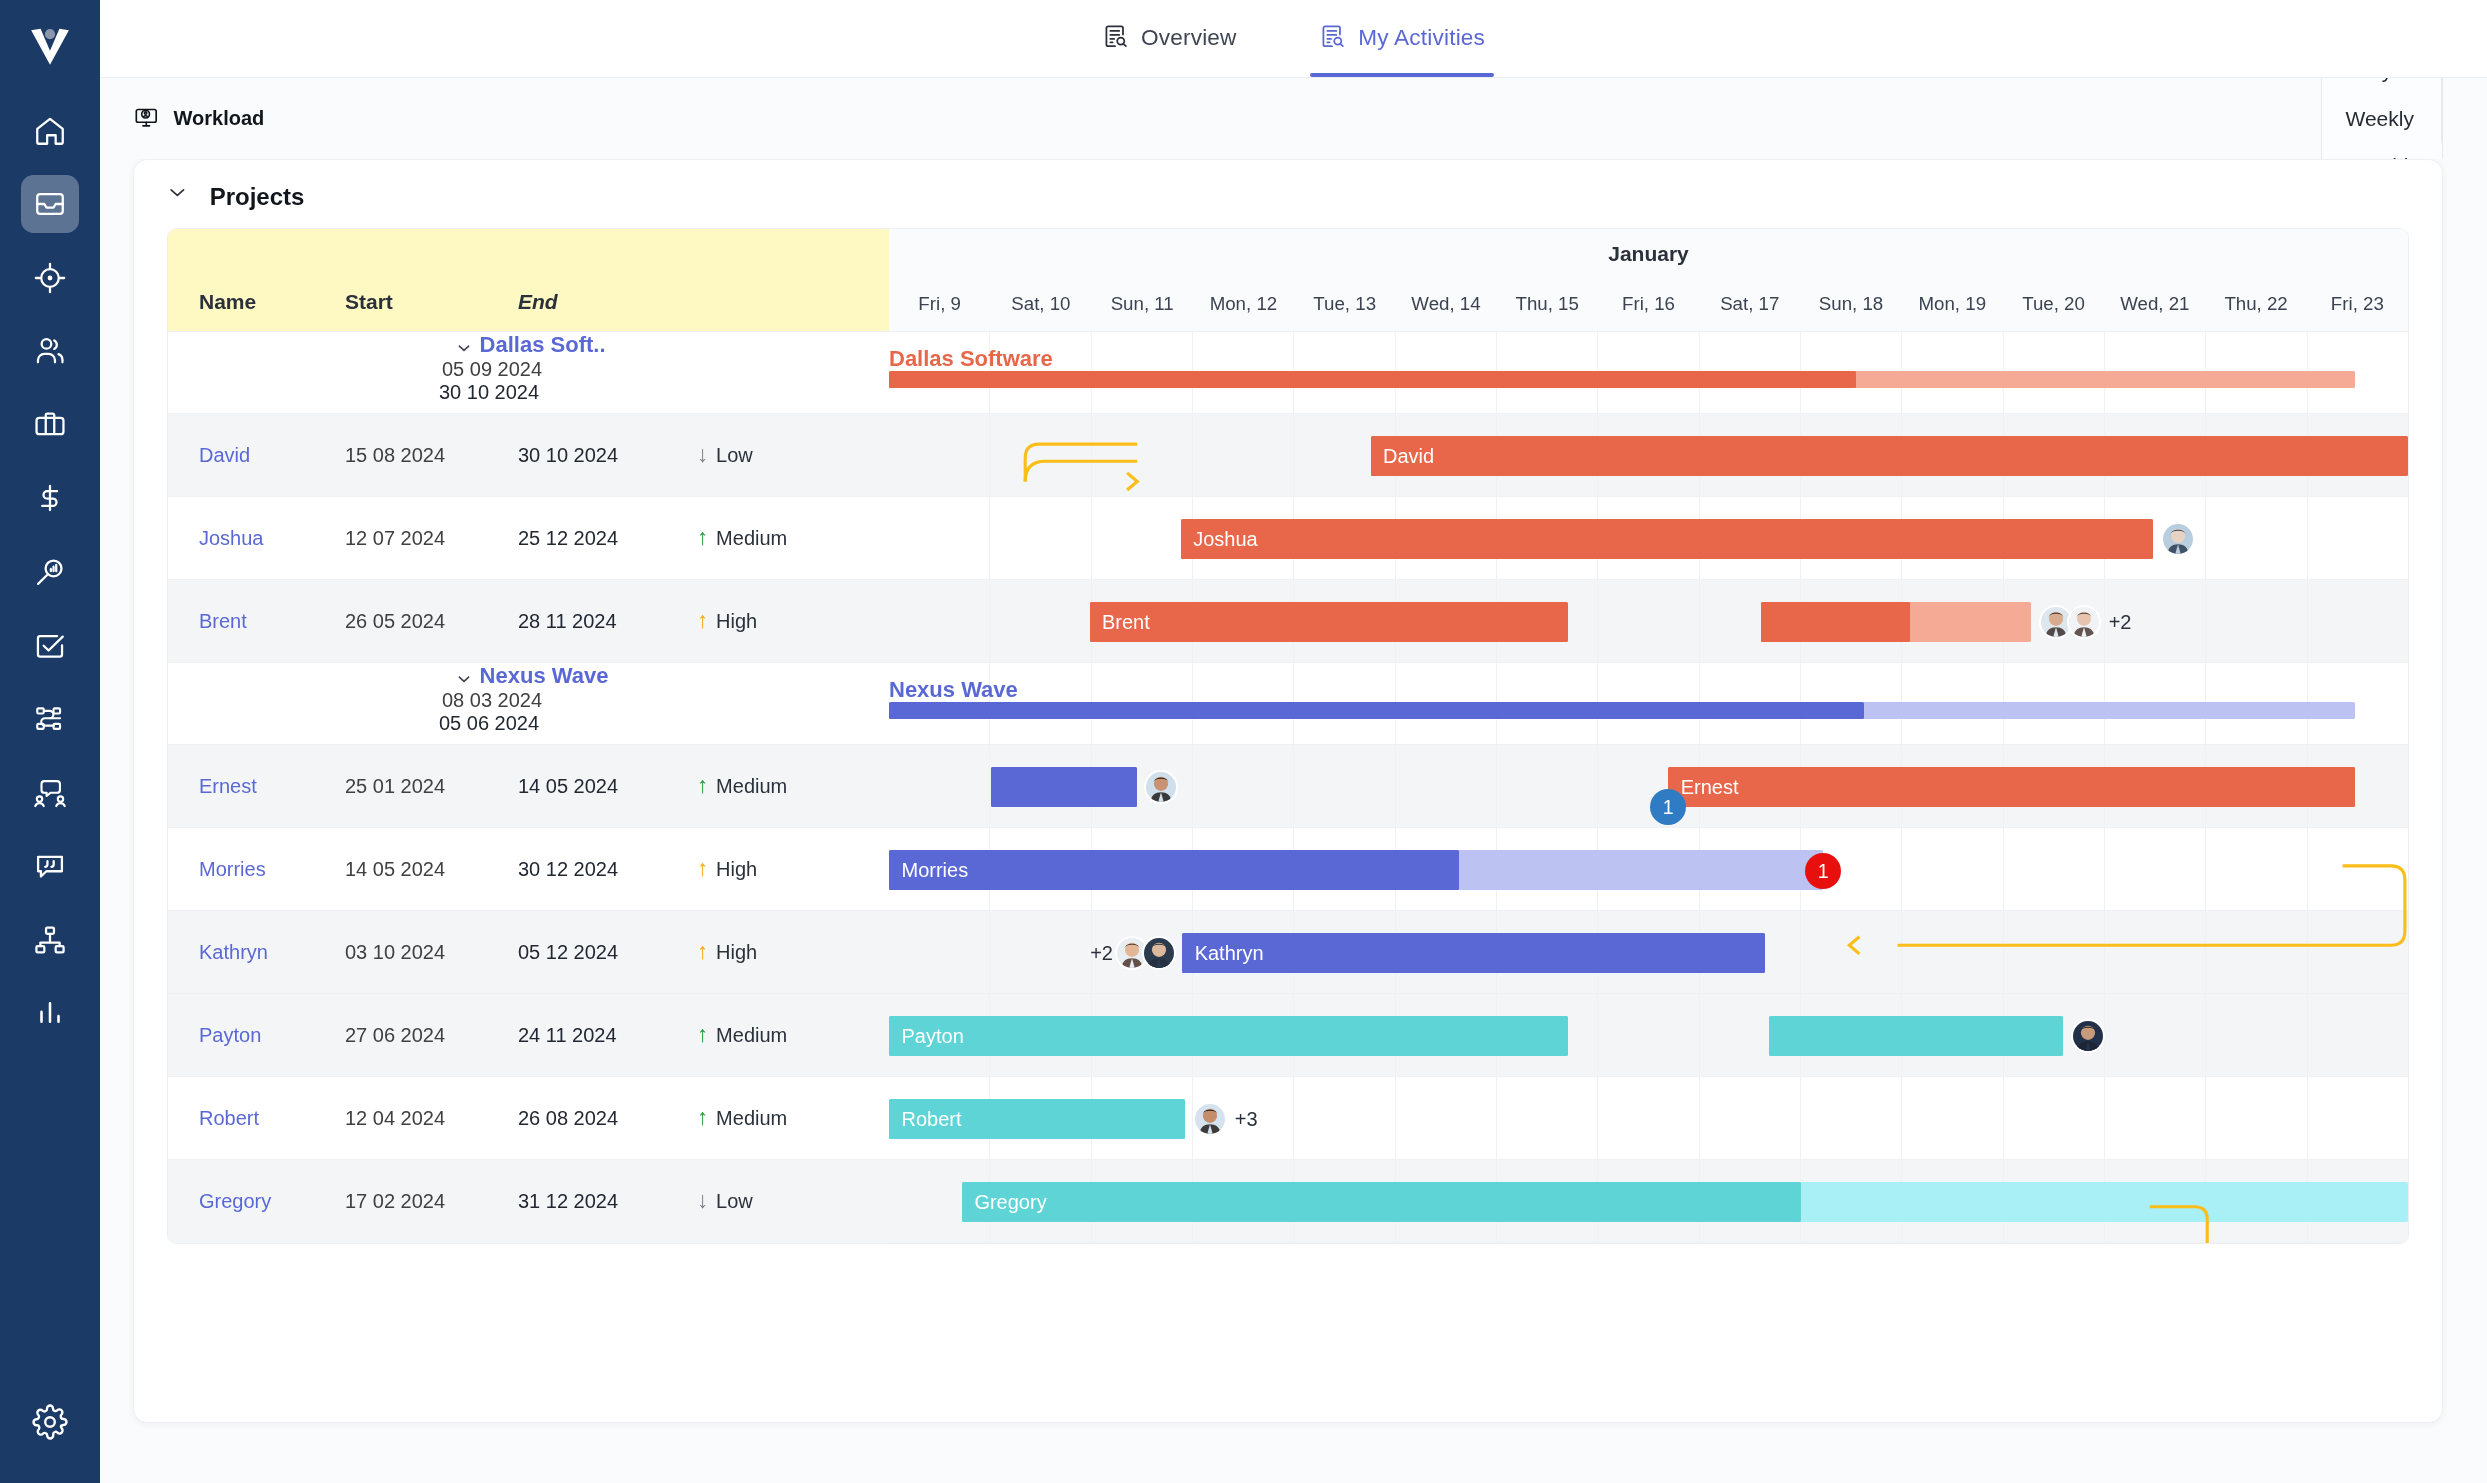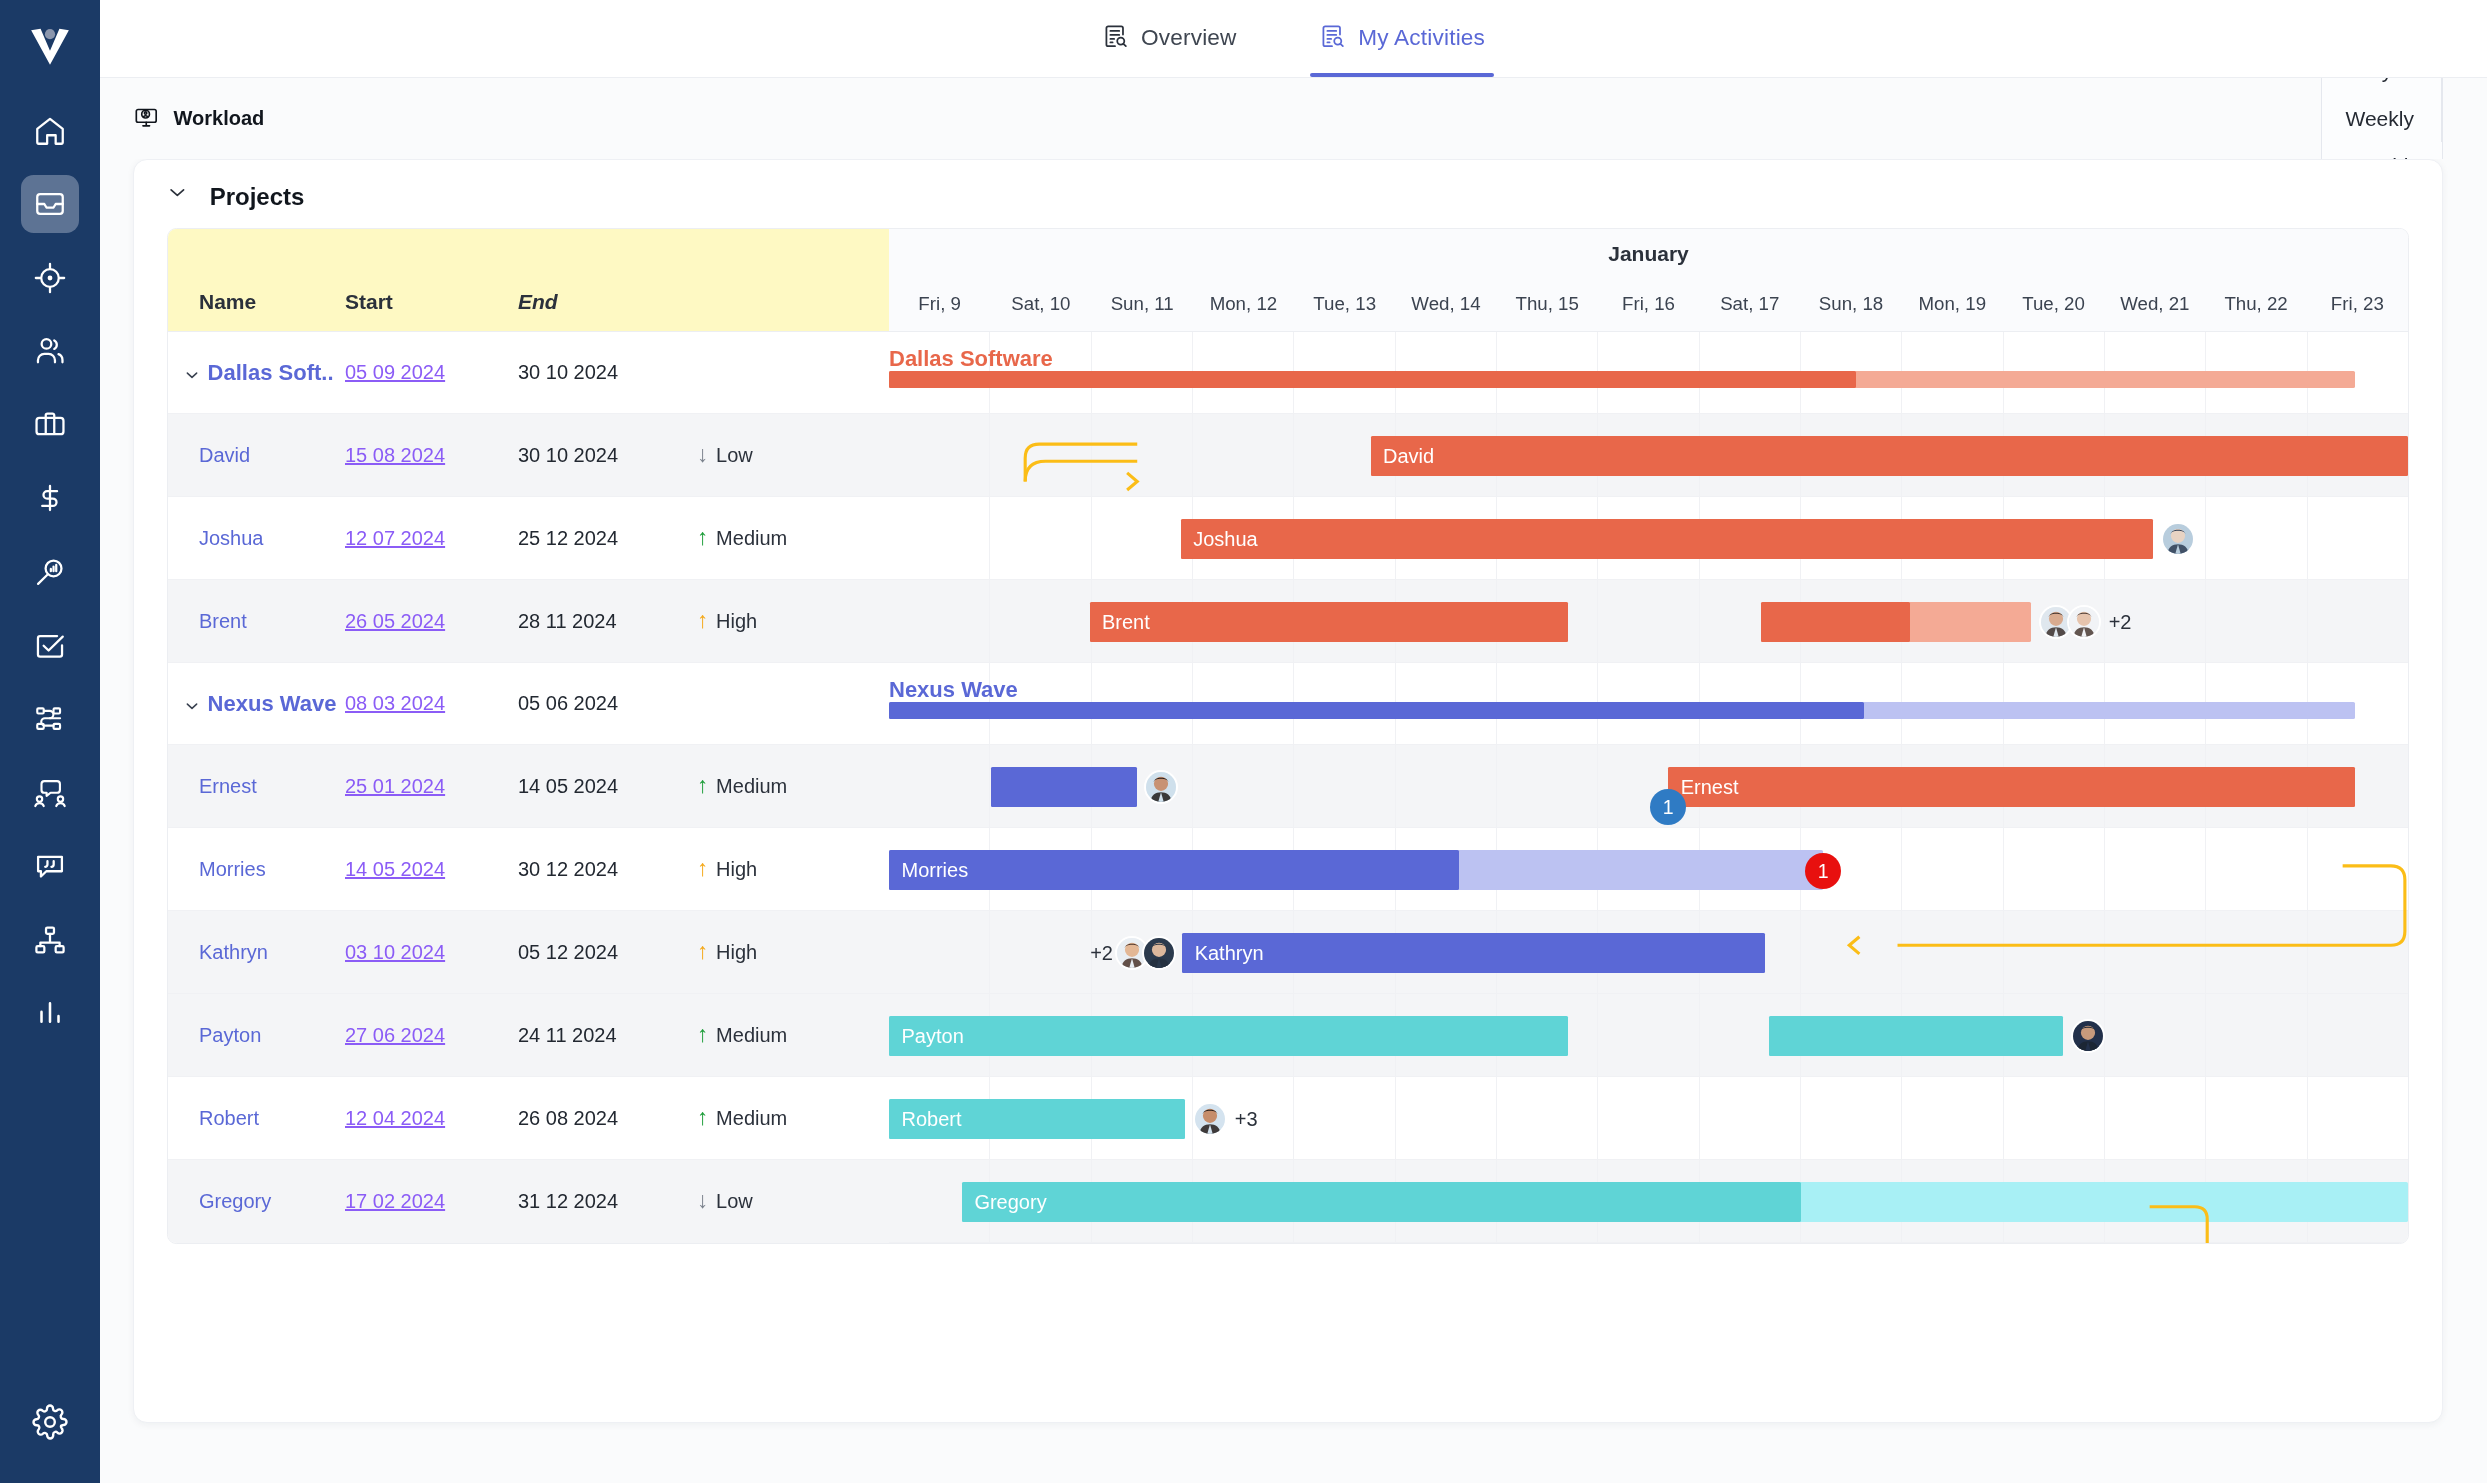--- a/index.html
+++ b/index.html
@@ -82,26 +82,26 @@
 
   .hdr-right { height: 103px; background: #fafbfd; position: relative; }
   .month { position: absolute; top: 12.5px; left: 0; right: 0; text-align: center; font-size: 21px; font-weight: bold; color: #2b313b; }
   .daystrip { position: absolute; bottom: 15.6px; left: 0; right: 0; display: flex; }
   .day { flex: 1 1 0; text-align: center; font-size: 18.7px; color: #3b4350; }
 
   .rows-left, .rows-right { position: relative; }
   .row { height: 83px; border-bottom: 1.6px solid #f0f1f4; display: flex; align-items: center; }
   .row.alt { background: #f4f5f7; }
   .row:last-child { border-bottom: none; }
-  .row.grp { height: 82px; }
+  .row.grp { height: 82px; flex-direction: column; }
 
   .cell { font-size: 20px; color: #2b313b; display: flex; align-items: center; }
   .cell.c-name { width: 177px; padding-left: 31px; color: #5a68d6; }
   .cell.c-name.group { font-weight: bold; font-size: 22px; padding-left: 17px; gap: 8.6px; }
-  .cell.c-start { width: 173px; color: #8b5cf6; text-decoration: underline; }
+  .cell.c-start { width: 173px; color: #404040; }
   .cell.c-end   { width: 179px; color: #222831; }
   .cell.c-prio  { width: 179px; gap: 7.8px; color: #2b313b; }
   .arrow { font-size: 22.6px; line-height: 1; font-weight: bold; }
   .arrow.low { color: #7b828d; }
   .arrow.medium { color: #1f9e3b; }
   .arrow.high { color: #f5aa1c; }
 
   
   .rrow { height: 83px; border-bottom: 1.6px solid #f0f1f4; position: relative; }
   .rrow.alt { background: #f4f5f7; }

